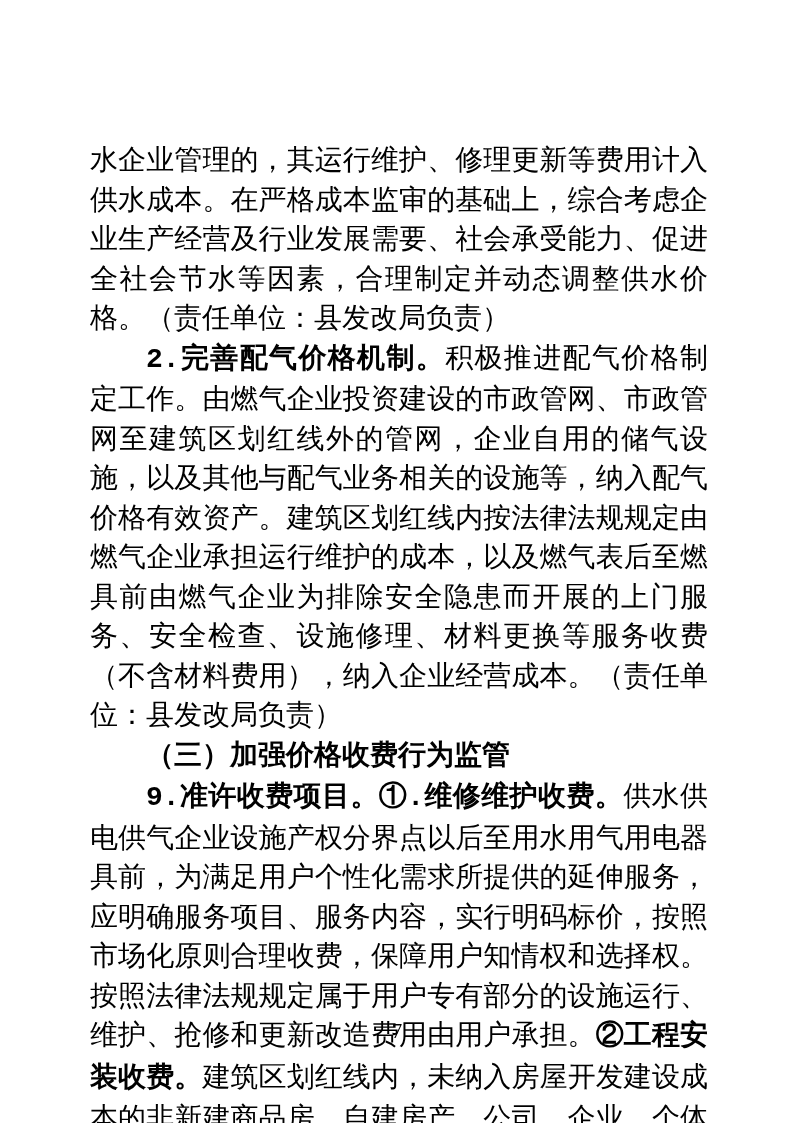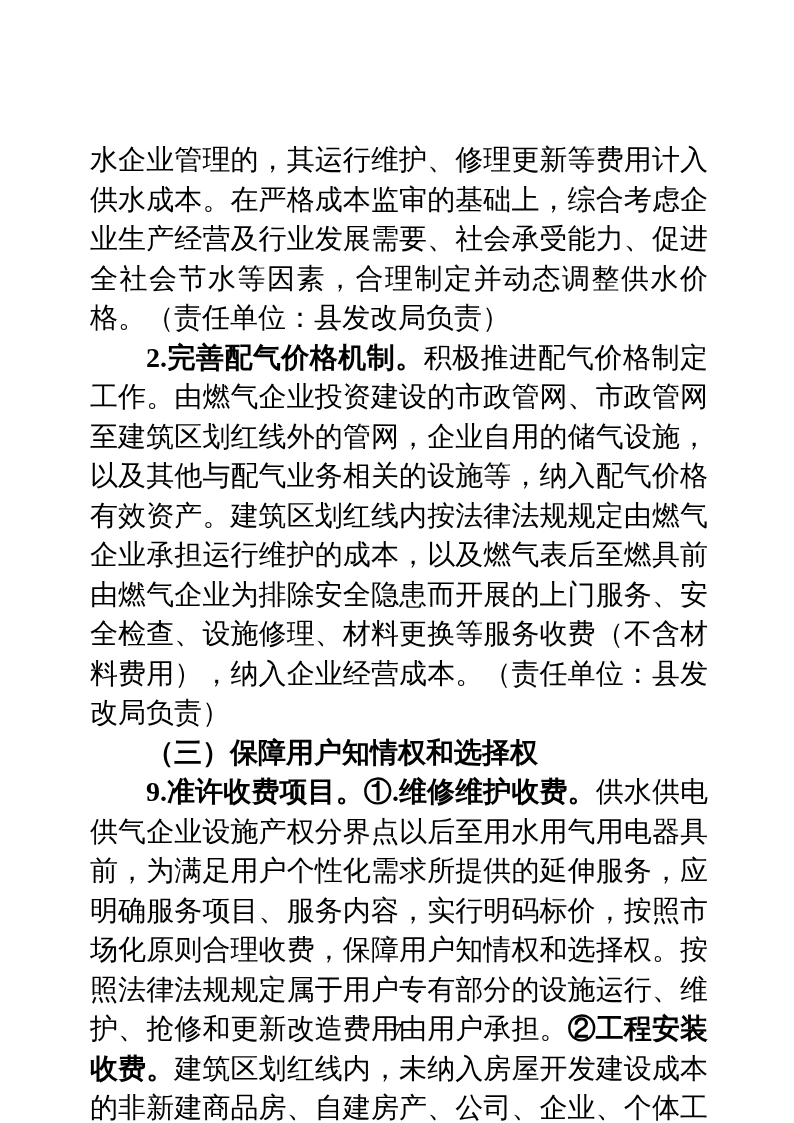--- a/index.html
+++ b/index.html
@@ -32,21 +32,21 @@
     word-break: break-all;
   }
   .para.indent {
     text-indent: 2em;
   }
   .run {
     font-family: "Liberation Serif", serif;
     font-weight: normal;
   }
   .run.bold {
-    font-family: Liberation Serif, serif;
+    font-family: Liberation Mono, monospace;
     font-weight: bold;
   }
   .page-number {
     position: absolute;
     top: 1018px;
     left: 0;
     width: 100%;
     text-align: center;
     font-size: 21px;
     line-height: 26px;
@@ -54,17 +54,17 @@
     color: #000000;
   }
 </style>
 </head>
 <body>
 
 <div class="page">
   <div class="content" id="content">
       <p class="para"><span class="run">水企业管理的，其运行维护、修理更新等费用计入供水成本。在严格成本监审的基础上，综合考虑企业生产经营及行业发展需要、社会承受能力、促进全社会节水等因素，合理制定并动态调整供水价格。（责任单位：县发改局负责）</span></p>
       <p class="para indent"><span class="run bold">2.完善配气价格机制。</span><span class="run">积极推进配气价格制定工作。由燃气企业投资建设的市政管网、市政管网至建筑区划红线外的管网，企业自用的储气设施，以及其他与配气业务相关的设施等，纳入配气价格有效资产。建筑区划红线内按法律法规规定由燃气企业承担运行维护的成本，以及燃气表后至燃具前由燃气企业为排除安全隐患而开展的上门服务、安全检查、设施修理、材料更换等服务收费（不含材料费用），纳入企业经营成本。（责任单位：县发改局负责）</span></p>
-      <p class="para indent"><span class="run bold">（三）保障用户知情权和选择权</span></p>
+      <p class="para indent"><span class="run bold">（三）加强价格收费行为监管</span></p>
       <p class="para indent"><span class="run bold">9.准许收费项目。①.维修维护收费。</span><span class="run">供水供电供气企业设施产权分界点以后至用水用气用电器具前，为满足用户个性化需求所提供的延伸服务，应明确服务项目、服务内容，实行明码标价，按照市场化原则合理收费，保障用户知情权和选择权。按照法律法规规定属于用户专有部分的设施运行、维护、抢修和更新改造费用由用户承担。</span><span class="run bold">②工程安装收费。</span><span class="run">建筑区划红线内，未纳入房屋开发建设成本的非新建商品房、自建房产、公司、企业、个体工商户等供水供电供气供暖管线及配套设备设施的工程建设安装费用，由用户与安装工程企业按照市场化原</span></p>
     </div>
   <div class="page-number">7</div>
 </div>
 
 </body></html>

